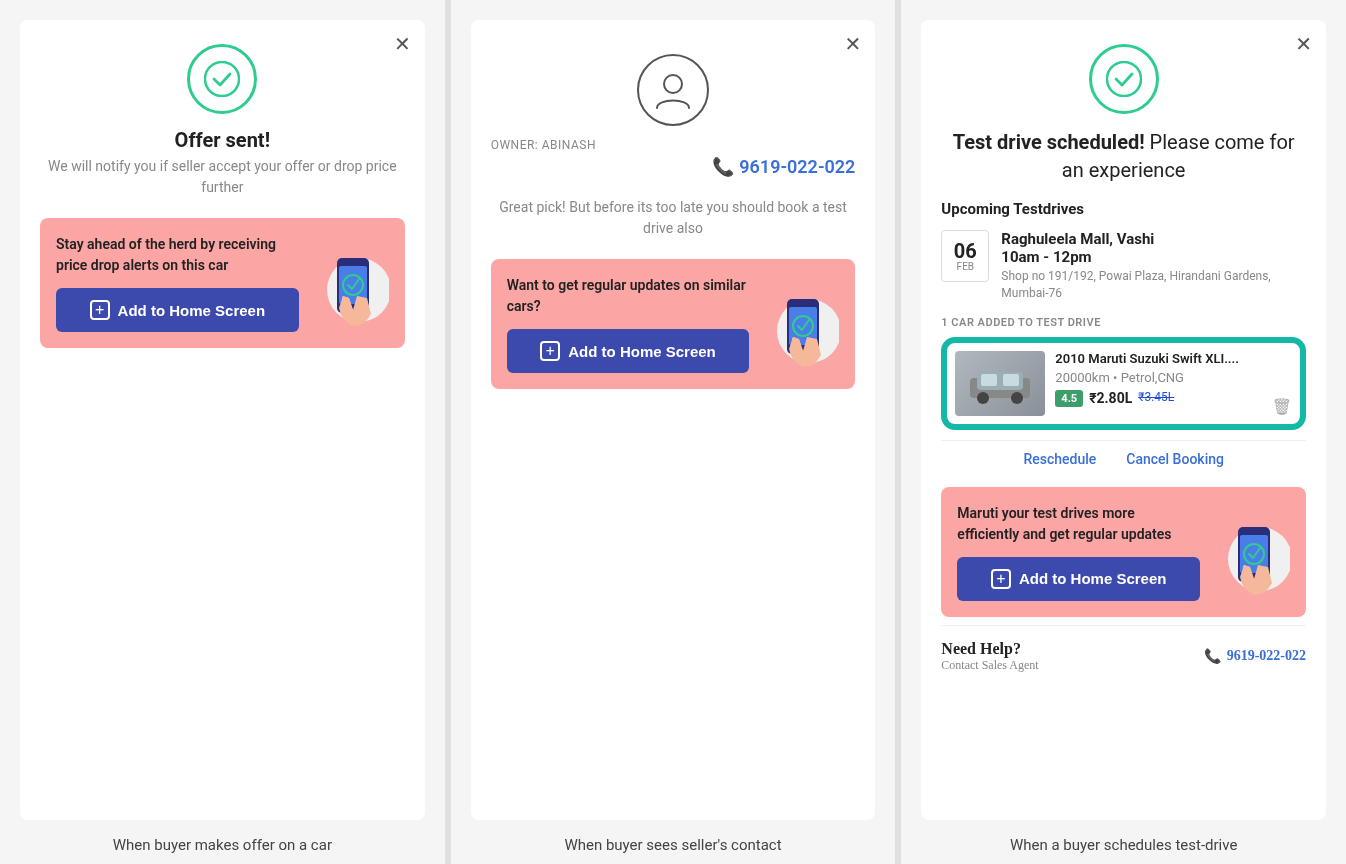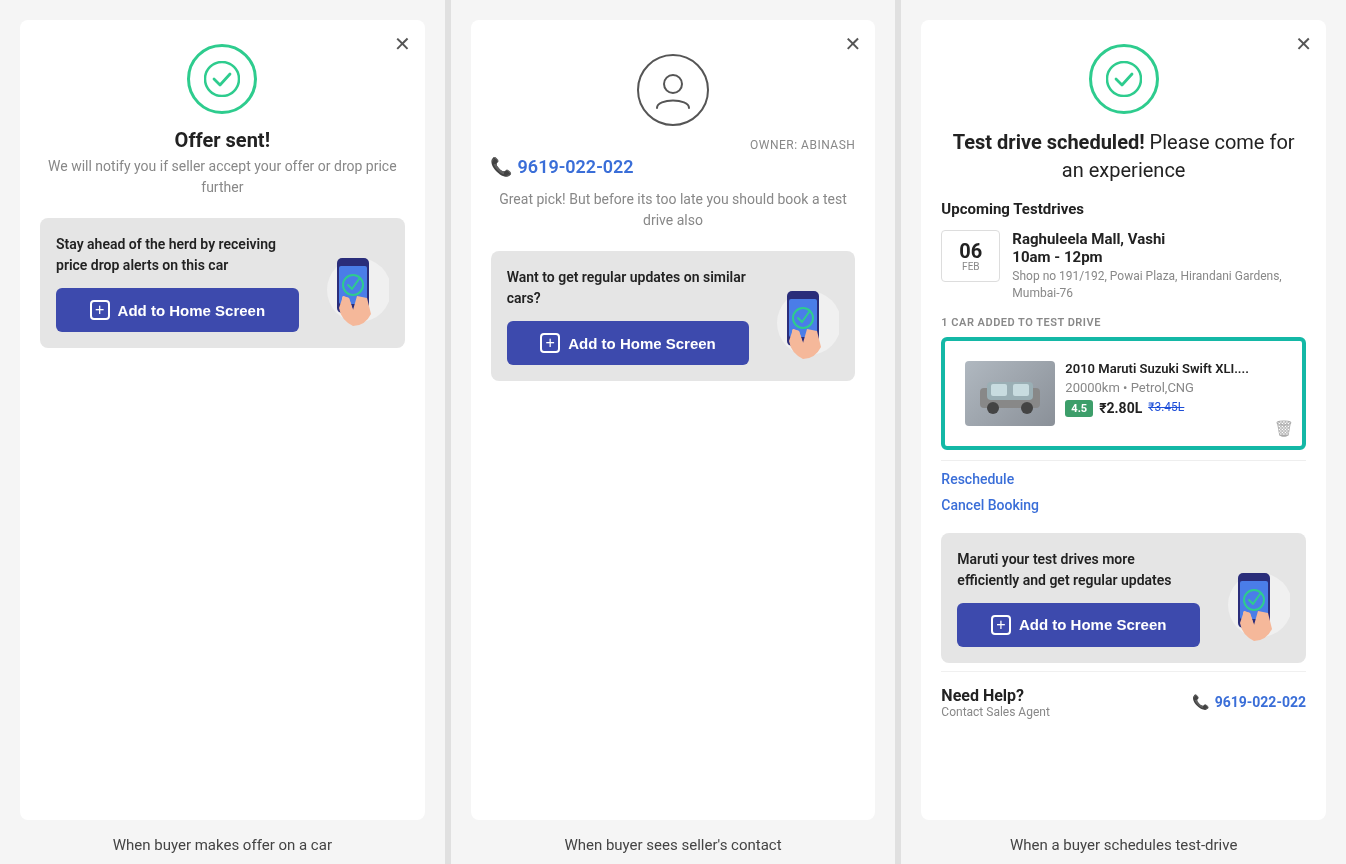--- a/index.html
+++ b/index.html
@@ -62,21 +62,21 @@
       margin-bottom: 4px;
     }
     .panel-subtitle {
       font-size: 14px;
       color: #888;
       text-align: center;
       margin-bottom: 20px;
       line-height: 1.5;
     }
     .highlight-box {
-      background: #e5e5e5;
+      background: #fca5a5;
       border-radius: 8px;
       padding: 16px;
       display: flex;
       align-items: center;
       gap: 10px;
       margin-top: 8px;
     }
     .highlight-text {
       font-size: 14px;
       font-weight: 600;
@@ -124,30 +124,30 @@
       border-radius: 50%;
       border: 2px solid #555;
       display: flex;
       align-items: center;
       justify-content: center;
       margin: 10px auto 12px auto;
     }
     .owner-label {
       font-size: 12px;
       color: #888;
-      text-align: right;
+      text-align: left;
       letter-spacing: 0.5px;
       margin-bottom: 4px;
     }
     .phone-number {
       color: #3a6ed8;
       font-size: 18px;
       font-weight: 600;
-      text-align: left;
-      margin-bottom: 12px;
+      text-align: right;
+      margin-bottom: 20px;
     }
     
     .panel3-title {
       font-size: 20px;
       text-align: center;
       color: #222;
       margin-bottom: 16px;
       line-height: 1.4;
     }
     .panel3-title strong {
@@ -161,21 +161,21 @@
     }
     .testdrive-item {
       display: flex;
       gap: 12px;
       margin-bottom: 14px;
     }
     .date-box {
       background: #fff;
       border: 1px solid #ddd;
       border-radius: 4px;
-      width: 59px;
+      width: 48px;
       text-align: center;
       padding: 4px;
       flex-shrink: 0;
       height: 52px;
       display: flex;
       flex-direction: column;
       align-items: center;
       justify-content: center;
     }
     .date-day {
@@ -208,23 +208,23 @@
     .car-added-label {
       font-size: 11px;
       color: #888;
       font-weight: 600;
       letter-spacing: 0.5px;
       margin-bottom: 8px;
     }
     .car-card {
       display: flex;
       gap: 10px;
-      border: 4px solid #14b8a6;
-      border-radius: 6px;
-      padding: 20px;
+      border: 6px solid #14b8a6;
+      border-radius: 14px;
+      padding: 8px;
       margin-bottom: 10px;
       position: relative;
     }
     .car-thumb {
       width: 90px;
       height: 65px;
       background: #ccc;
       border-radius: 4px;
       overflow: hidden;
       flex-shrink: 0;
@@ -274,41 +274,41 @@
     }
     .trash-icon {
       position: absolute;
       bottom: 8px;
       right: 8px;
       color: #aaa;
       font-size: 16px;
     }
     .action-links {
       display: flex;
-      gap: 10px;
+      gap: 30px;
       justify-content: center;
       padding: 10px 0;
       border-top: 1px solid #eee;
       margin-top: 4px;
-      flex-direction: column;
     }
     .action-link {
       color: #3a6ed8;
       font-size: 14px;
       font-weight: 500;
       cursor: pointer;
       text-decoration: none;
     }
     .help-row {
       display: flex;
       align-items: center;
       justify-content: space-between;
       padding: 14px 0 0 0;
       border-top: 1px solid #f0f0f0;
       margin-top: 8px;
+      font-family: Liberation Serif, serif;
     }
     .help-left h4 {
       font-size: 16px;
       font-weight: 700;
       color: #222;
     }
     .help-left p {
       font-size: 12px;
       color: #888;
     }

